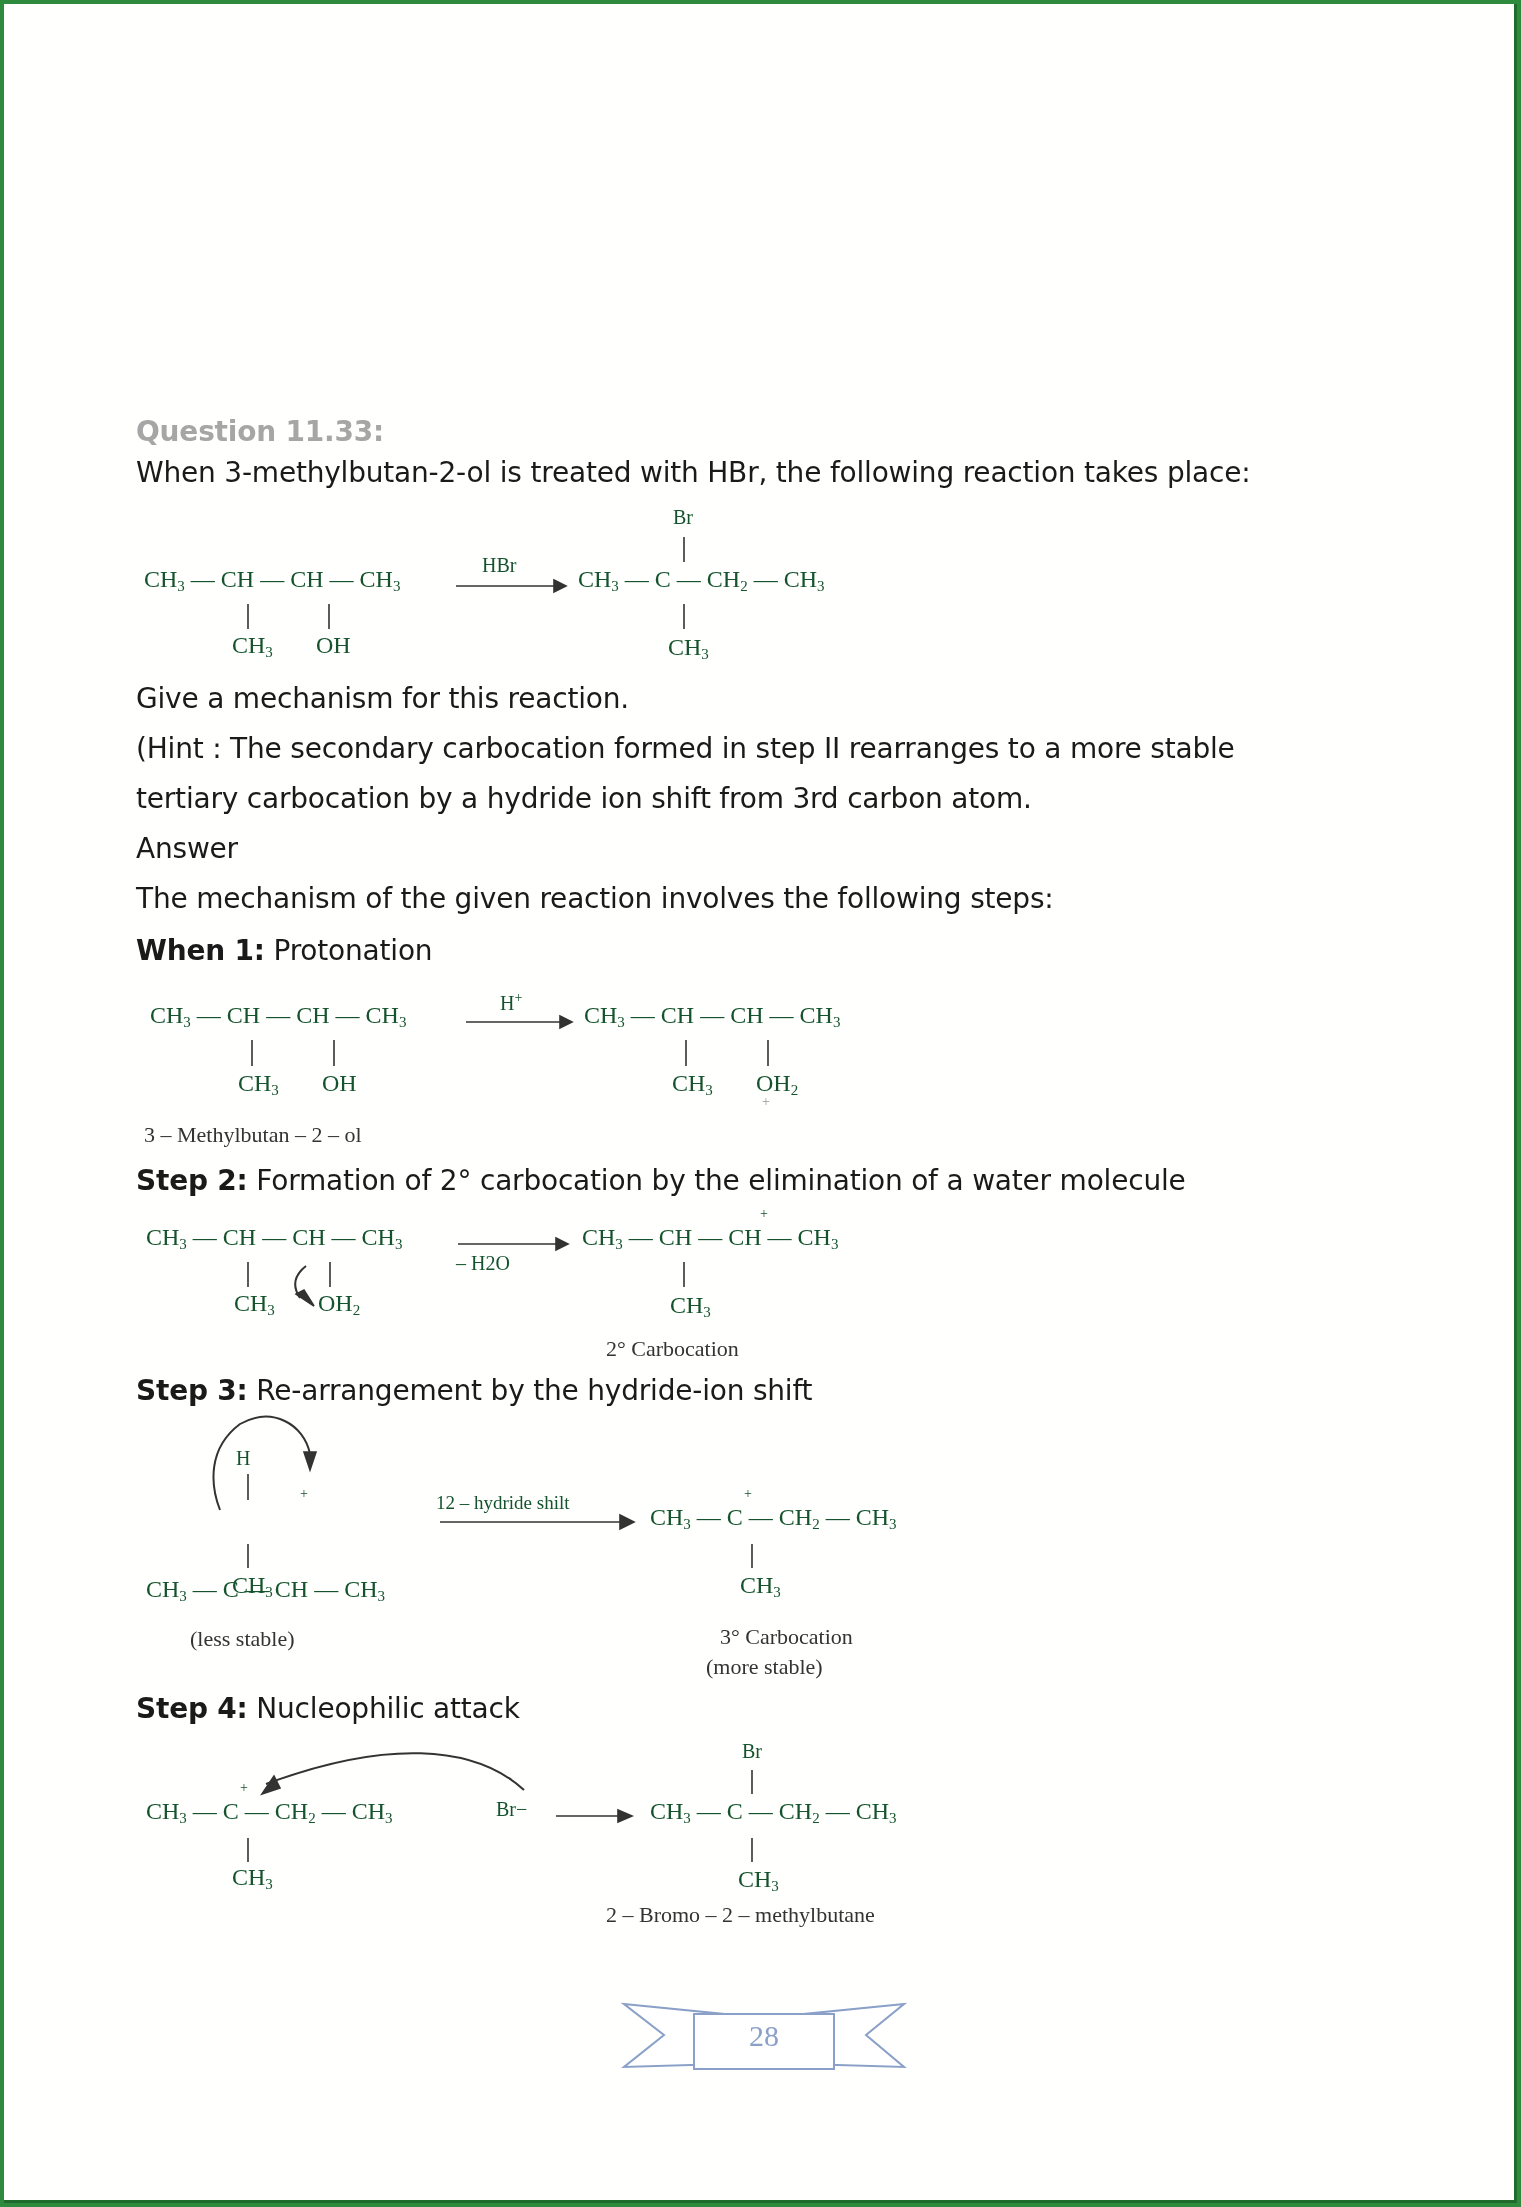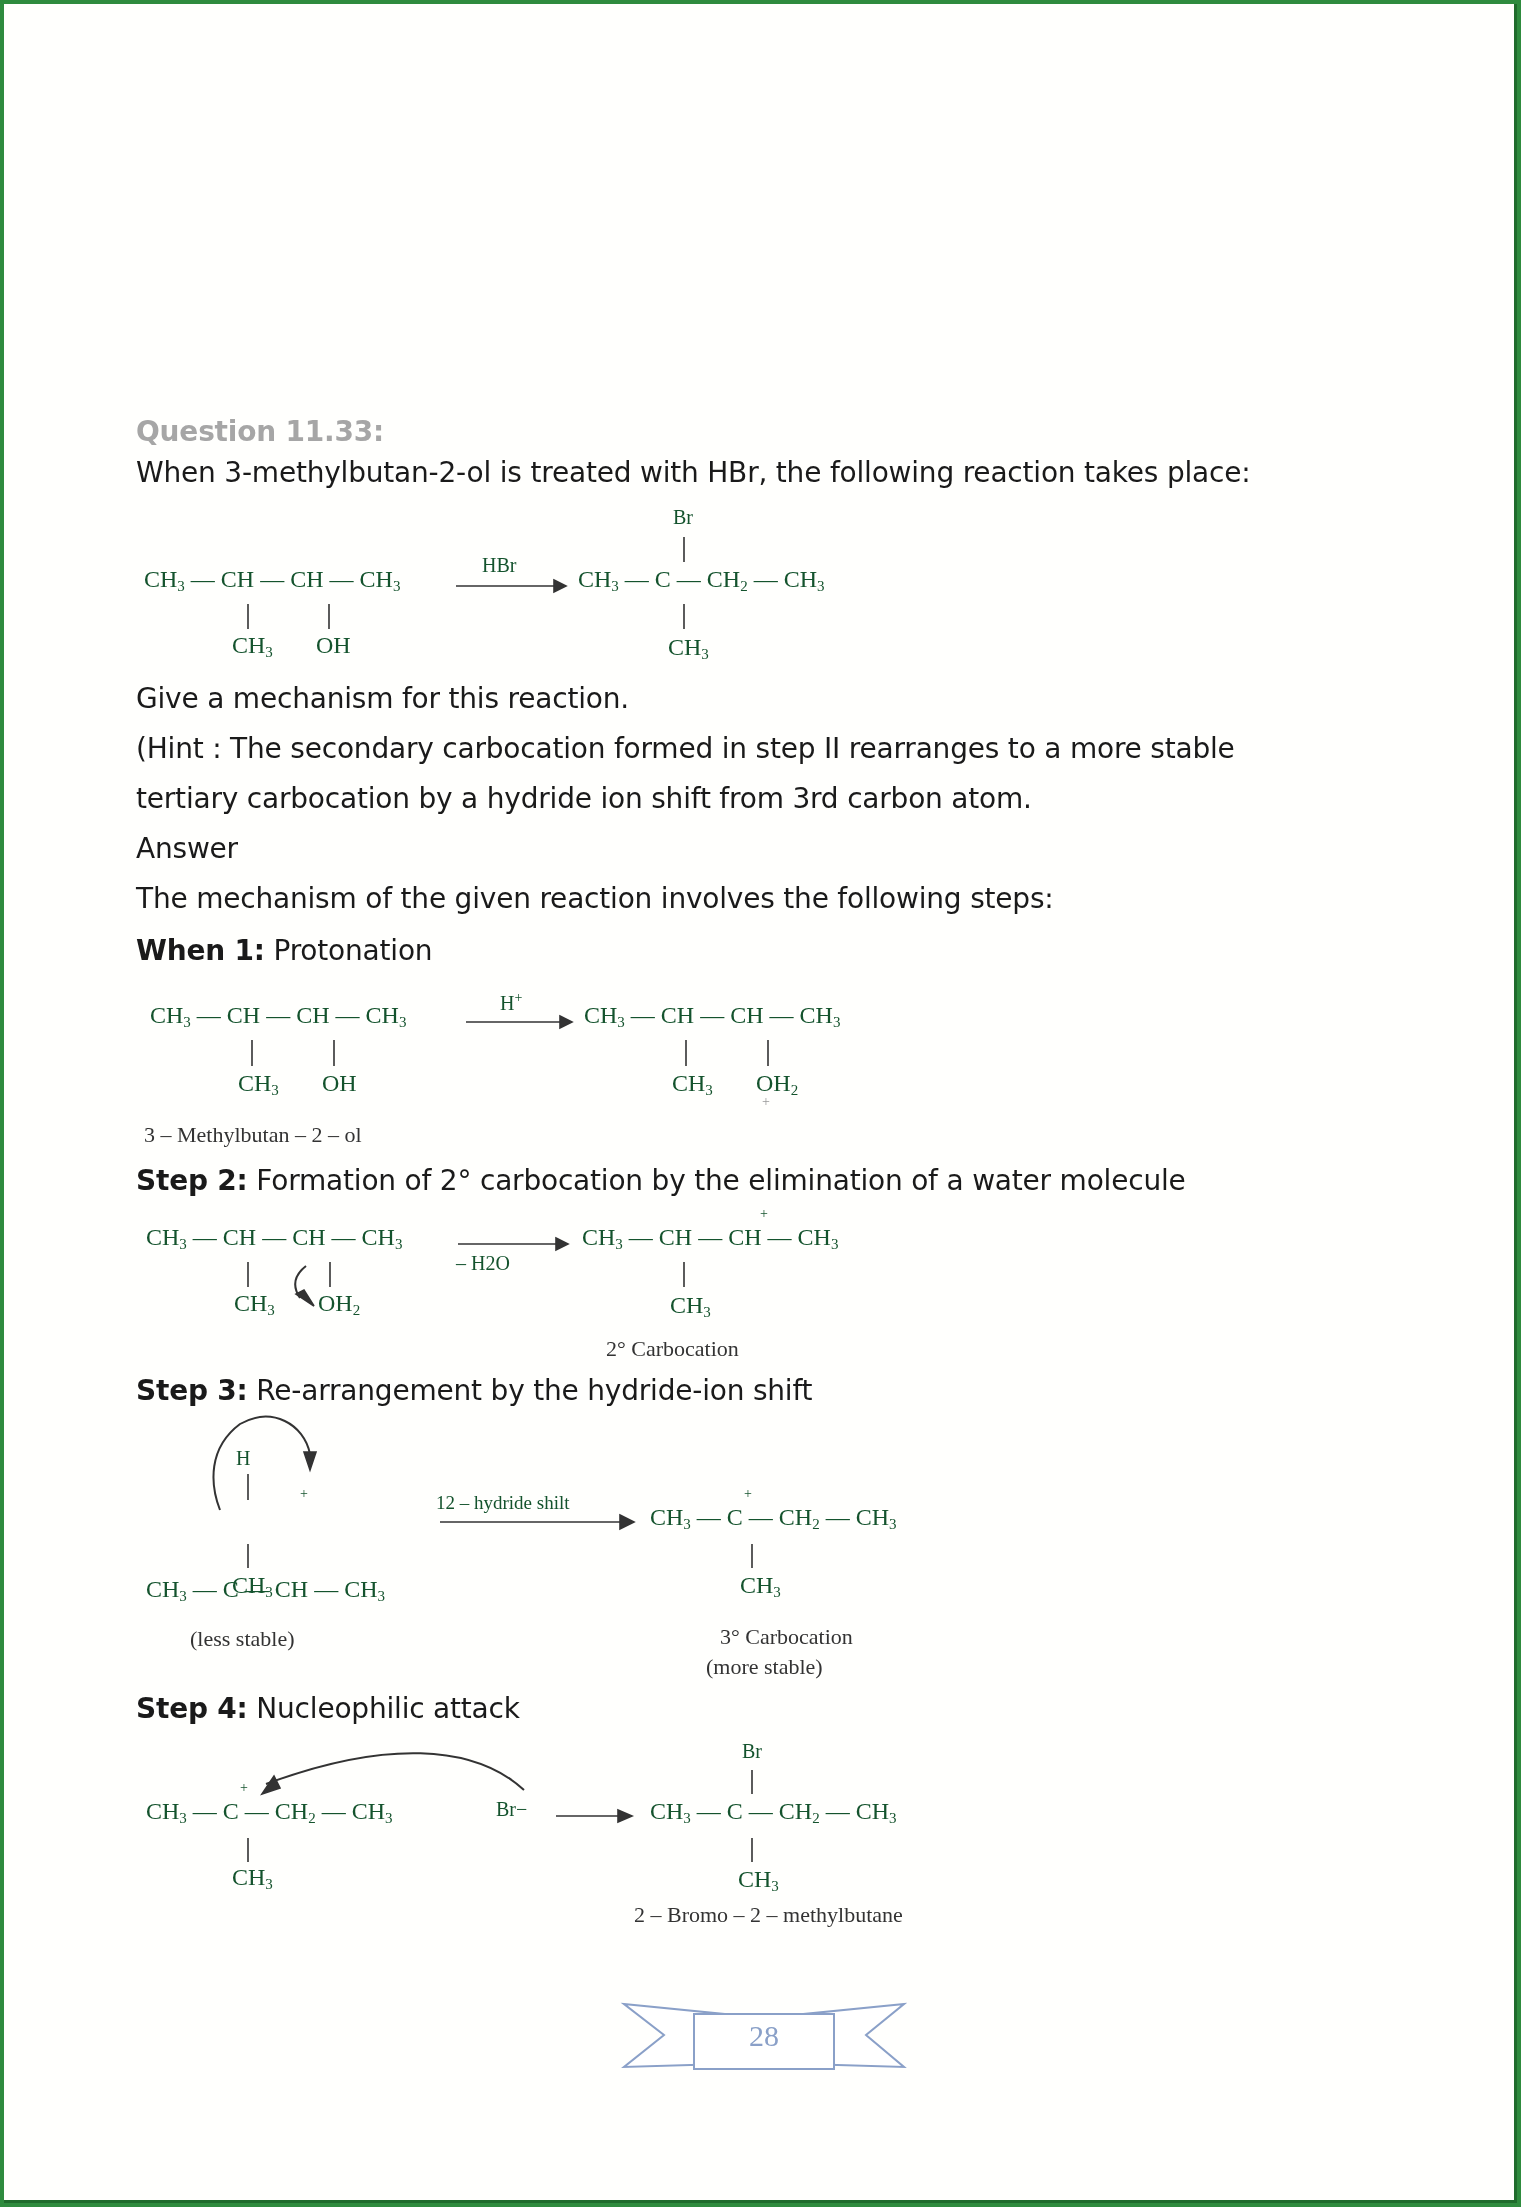--- a/index.html
+++ b/index.html
@@ -159,21 +159,21 @@
     <span>Nucleophilic attack</span>
   </div>
   <div>
     <div class="chem" style="left:142px;top:1794px;">CH<sub>3</sub> — C — CH<sub>2</sub> — CH<sub>3</sub></div>
     <div class="chem" style="left:236px;top:1776px;font-size:14px;">+</div>
     <div class="chem" style="left:228px;top:1860px;">CH<sub>3</sub></div>
     <div class="chem" style="left:492px;top:1794px;font-size:20px;">Br−</div>
     <div class="chem" style="left:646px;top:1794px;">CH<sub>3</sub> — C — CH<sub>2</sub> — CH<sub>3</sub></div>
     <div class="chem" style="left:738px;top:1736px;font-size:20px;">Br</div>
     <div class="chem" style="left:734px;top:1862px;">CH<sub>3</sub></div>
-    <div class="caption" style="left:630px;top:1898px;">2 – Bromo – 2 – methylbutane</div>
+    <div class="caption" style="left:602px;top:1898px;">2 – Bromo – 2 – methylbutane</div>
     <svg class="diag" width="1521" height="2207">
       <g stroke="#333" stroke-width="1.6" fill="#333">
         <line x1="244" y1="1834" x2="244" y2="1858"></line>
         <path d="M520,1786 C470,1740 380,1736 262,1780" fill="none" stroke-width="2"></path>
         <polygon points="258,1790 270,1772 276,1784"></polygon>
         <line x1="552" y1="1812" x2="614" y2="1812"></line>
         <polygon points="614,1806 628,1812 614,1818"></polygon>
         <line x1="748" y1="1766" x2="748" y2="1790"></line>
         <line x1="748" y1="1834" x2="748" y2="1858"></line>
       </g>

